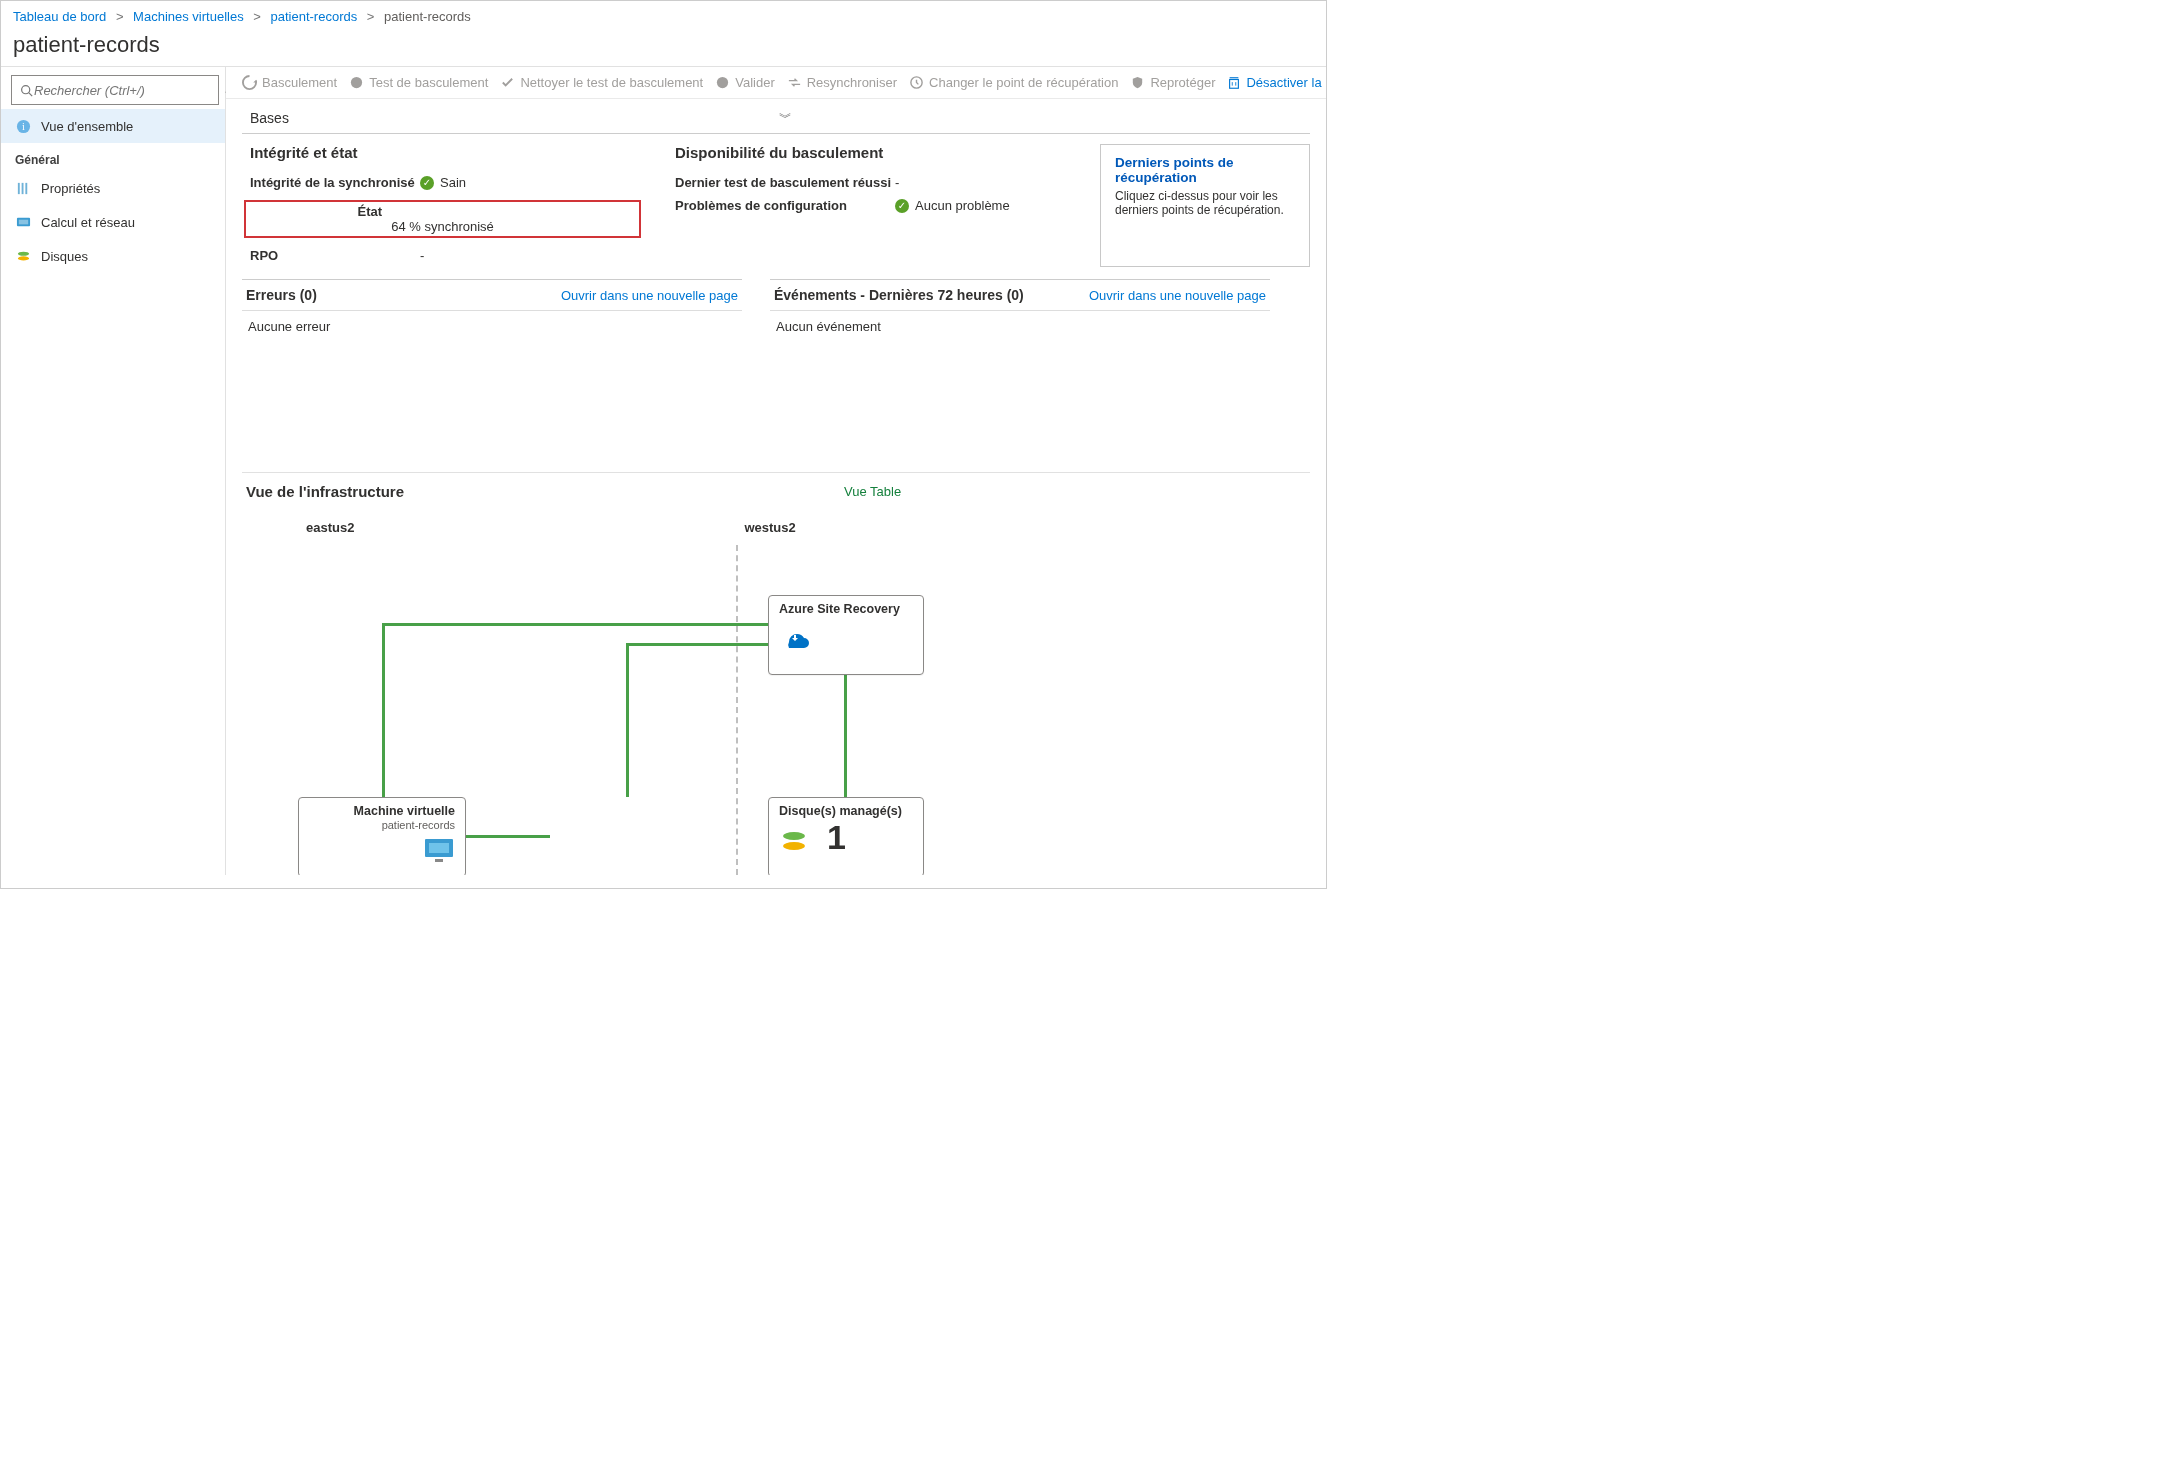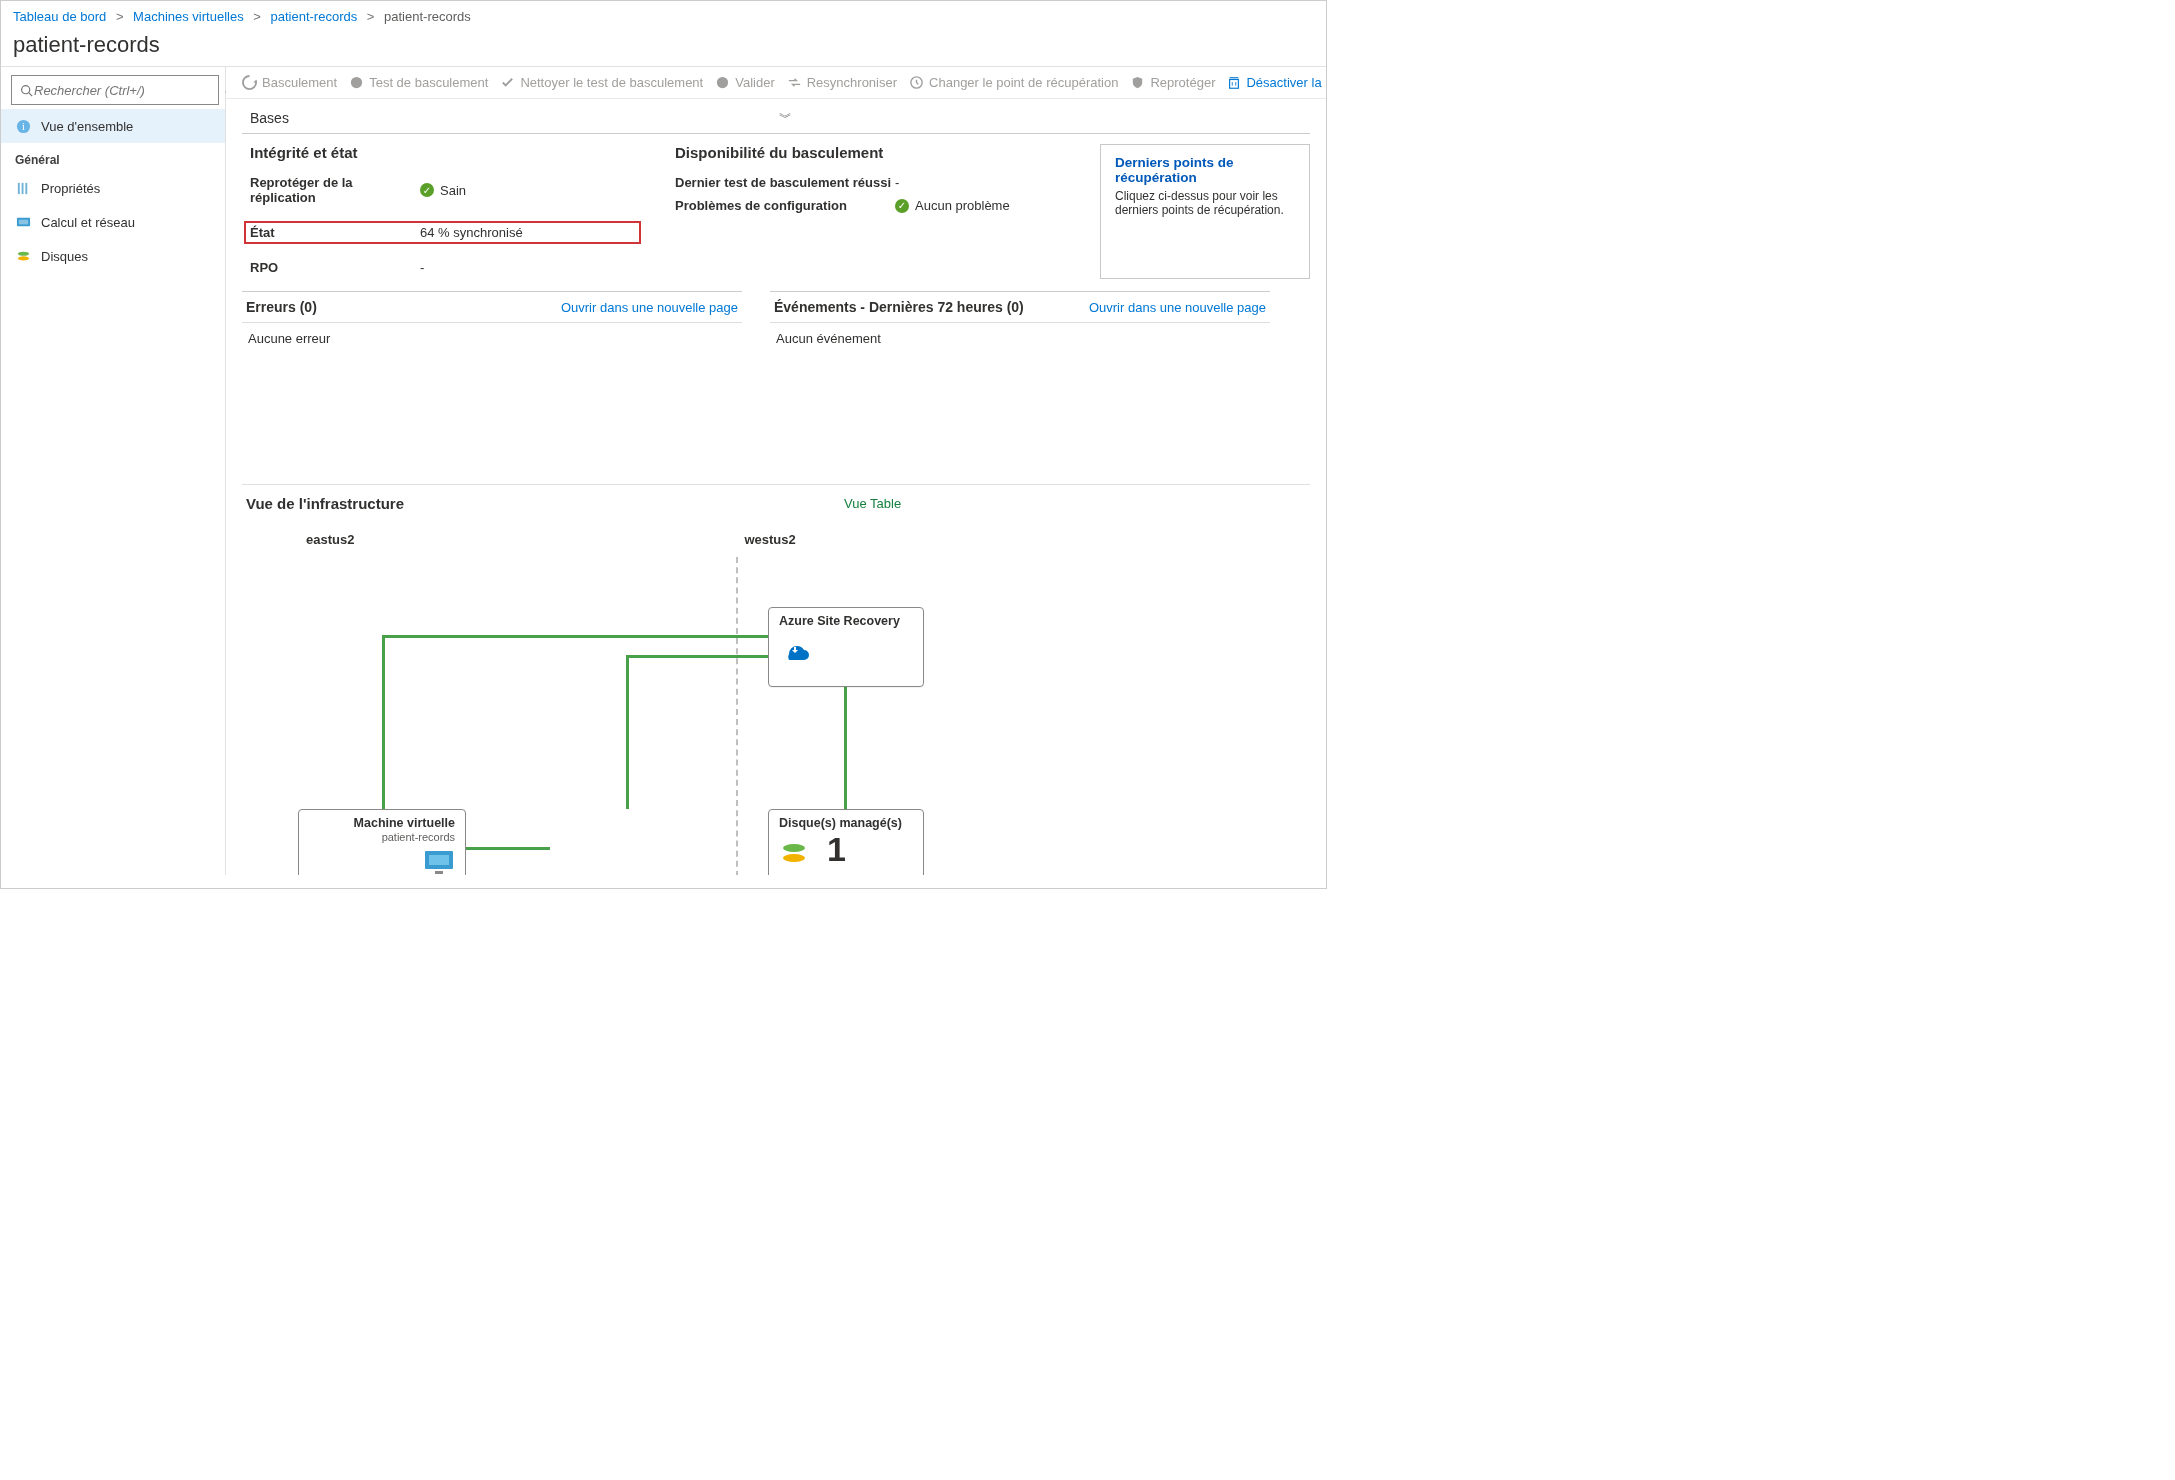--- a/index.html
+++ b/index.html
@@ -72,21 +72,21 @@
   }
   .bases-header .chevron { margin-left: 490px; font-size:13px; color:#767676; cursor:pointer; }
 
   .overview-block { display:flex; gap:40px; padding: 10px 0 0 8px; }
   .col { flex:1; max-width: 420px; }
   .col h3 { font-size:15px; font-weight:600; margin-bottom:10px; }
   .kv-row { display:flex; align-items:center; padding:4px 0; font-size:13px; }
   .kv-row .k { width: 170px; font-weight:600; }
   .kv-row .v { color:#323130; display:flex; align-items:center; gap:6px;}
   .highlight-row {
-    border: 2px solid #d13438; padding:2px 4px; margin:12px -6px;
+    border: 2px solid #d13438; padding:2px 20px; margin:6px -6px;flex-direction:column;
   }
   .status-dot { width:14px;height:14px;border-radius:50%;display:inline-flex;align-items:center;justify-content:center;font-size:10px;color:#fff;}
   .status-ok { background:#5aa028;}
   .recovery-card {
     border:1px solid #c8c8c8; padding:10px 14px; width: 210px; font-size:12px;
   }
   .recovery-card .rc-title { color:#0058b8; font-weight:700; font-size:13.5px; margin-bottom:4px; }
   .recovery-card .rc-body { color:#323130; }
 
   
@@ -263,21 +263,21 @@
       <div class="bases-header">
         <span>Bases</span>
         <span class="chevron">︾</span>
       </div>
 
       <div class="overview-block">
 
         <div class="col">
           <h3>Intégrité et état</h3>
           <div class="kv-row">
-            <div class="k">Reprotéger de la réplication</div>
+            <div class="k">Intégrité de la synchronisé</div>
             <div class="v">
               <span class="status-dot status-ok">✓</span>
               <span>Sain</span>
             </div>
           </div>
           <div class="kv-row highlight-row">
             <div class="k">État</div>
             <div class="v">64 % synchronisé</div>
           </div>
           <div class="kv-row">

